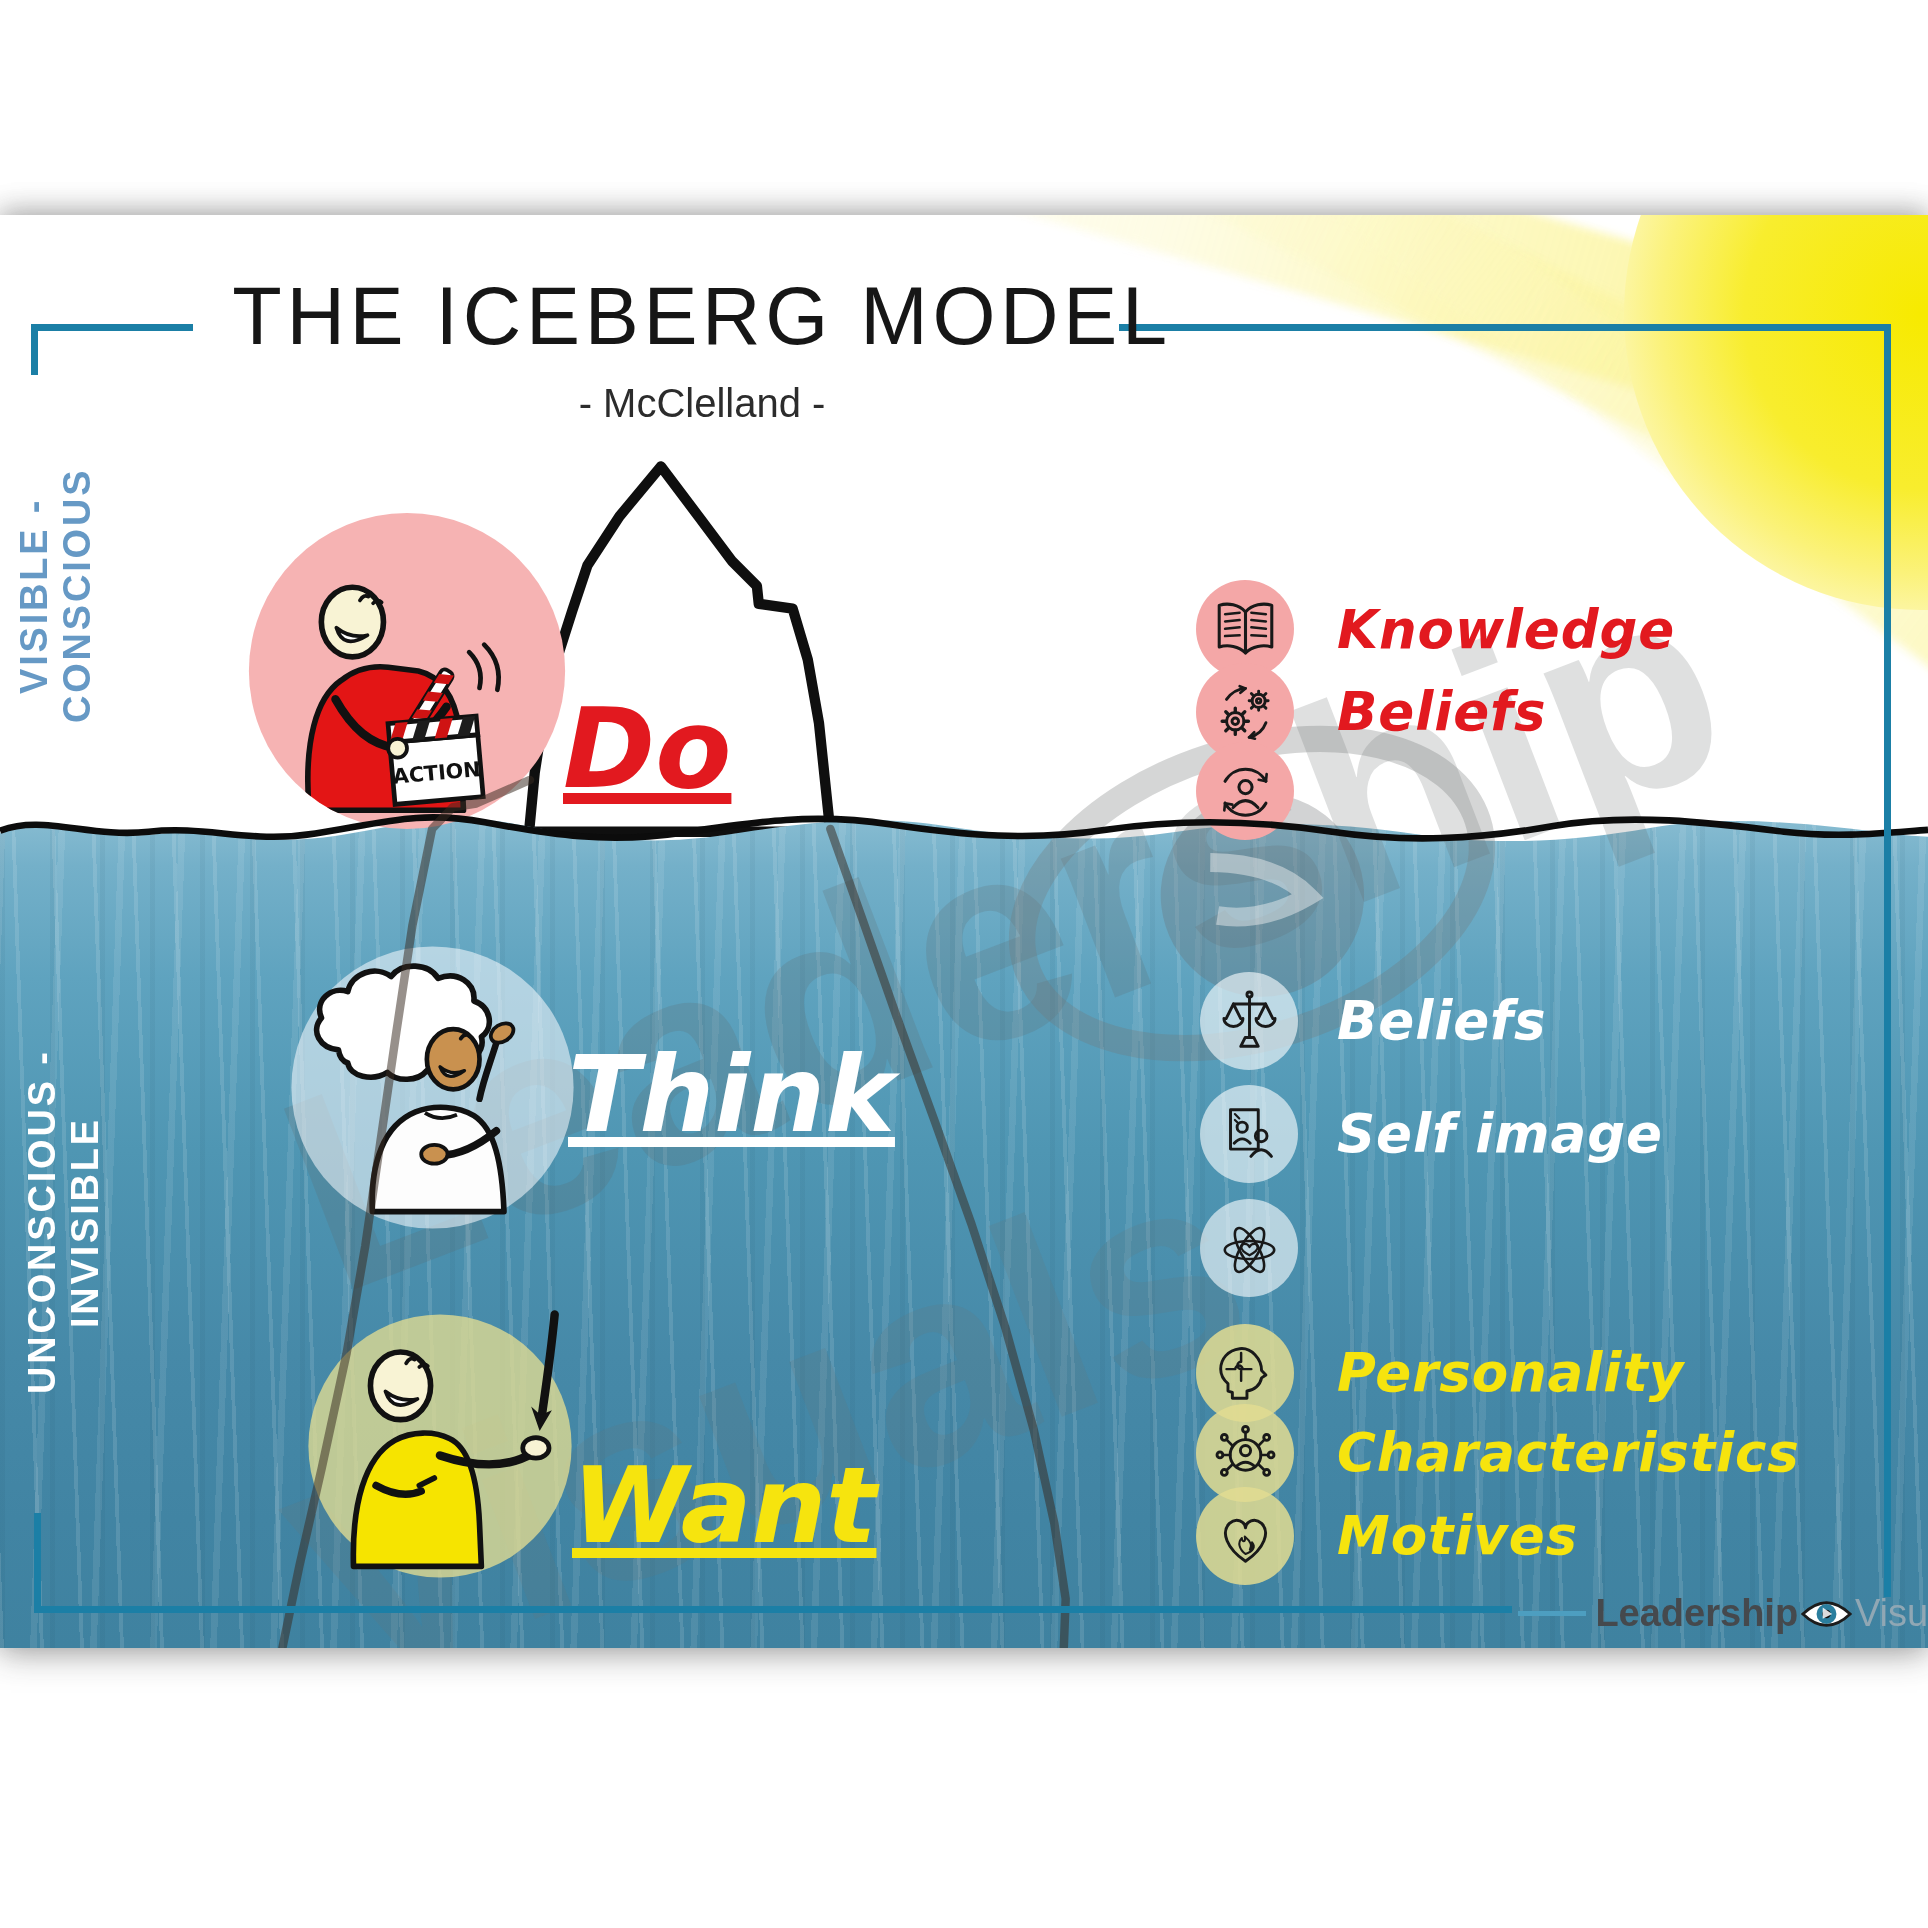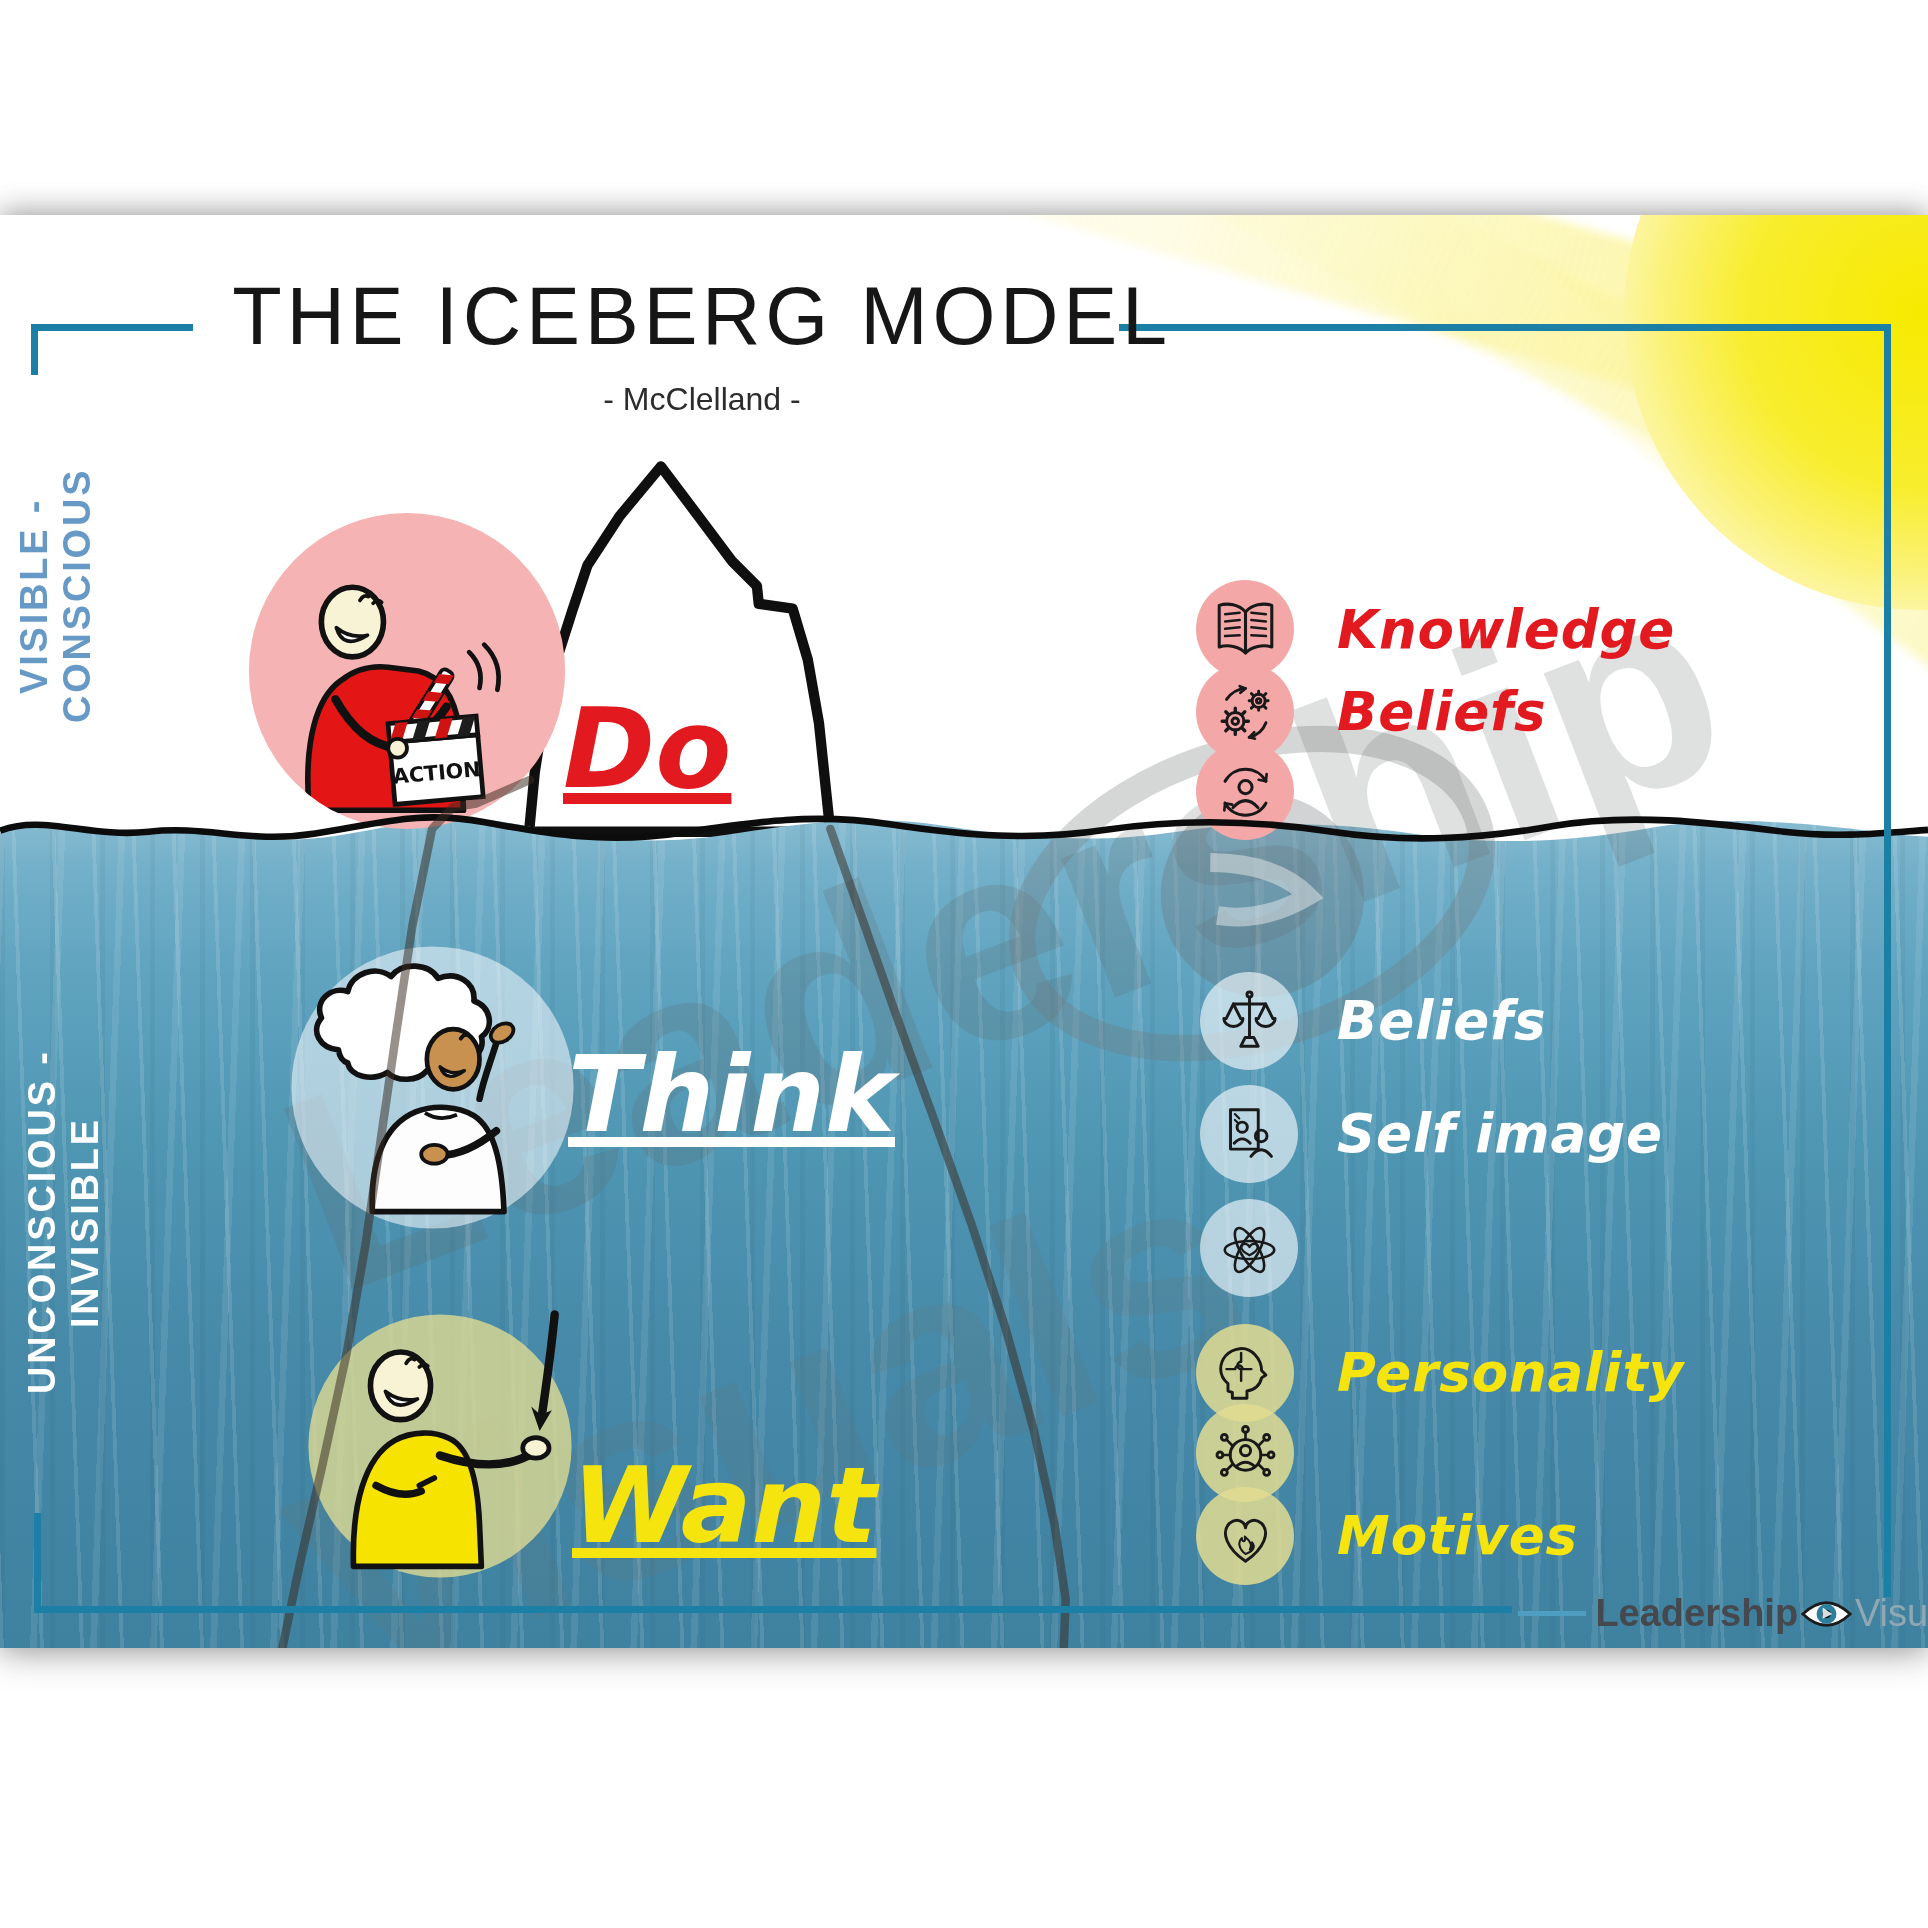--- a/index.html
+++ b/index.html
@@ -53,21 +53,21 @@
   .pc{position:absolute;overflow:visible;}
   
   .lines{position:absolute;left:0;top:0;z-index:6;pointer-events:none;}
   .frame{position:absolute;background:#1b7fa6;z-index:7;}
   .v-label{position:absolute;writing-mode:vertical-rl;transform:rotate(180deg);text-align:center;
     font-weight:bold;letter-spacing:2.8px;font-size:38px;z-index:7;}
   .v-top{left:13px;top:157px;height:447px;color:#6699c5;}
   .v-bottom{left:21px;top:727px;height:560px;color:#ffffff;}
   .title{position:absolute;left:702px;top:55px;transform:translateX(-50%);font-size:81px;
     letter-spacing:4.7px;color:#161616;font-weight:400;z-index:7;white-space:nowrap;}
-  .subtitle{position:absolute;left:702px;top:166px;transform:translateX(-50%);font-size:32px;
+  .subtitle{position:absolute;left:702px;top:166px;transform:translateX(-50%);font-size:40px;
     color:#2c2c2c;z-index:7;white-space:nowrap;}
   .logo{position:absolute;left:1518px;top:1377px;display:flex;align-items:center;z-index:7;}
   .logo-line{width:68px;height:5.6px;background:#4d9ec0;margin-right:9.4px;}
   .logo-dark{font-size:38px;font-weight:bold;color:#45494d;letter-spacing:0;}
   .logo-light{font-size:38px;color:#90a7b4;}
   .logo-eye{margin:0 1.9px;}
 </style>
 </head>
 <body>
 
@@ -255,20 +255,21 @@
           <path d="M29,52 H19 M32,39 L24,31 M50,31 V21 M68,39 L76,31 M71,52 H81 M32,65 L24,73 M68,65 L76,73" stroke-width="3.6"></path>
           <circle cx="15" cy="52" r="4"></circle>
             <circle cx="21" cy="28" r="4"></circle>
             <circle cx="50" cy="17" r="4"></circle>
           <circle cx="79" cy="28" r="4"></circle>
             <circle cx="85" cy="52" r="4"></circle>
             <circle cx="21" cy="76" r="4"></circle>
             <circle cx="79" cy="76" r="4"></circle>
         </svg>
       </div>
+      <div class="ilabel hand l-yellow" style="top:1202px">Characteristics</div>
 
       <div class="icircle c-yellow" style="left:1196px;top:1272px">
         <svg width="73" height="73" viewBox="0 0 100 100" fill="none" stroke="#191919" stroke-width="4" stroke-linecap="round" stroke-linejoin="round">
           <path d="M50,84 C24,66 16,44 28,32 C38,23 49,30 50,38 C51,30 62,23 72,32 C84,44 76,66 50,84 Z"></path>
           <path d="M50,74 C41,67 39,58 45,52 C45,58 51,59 49,50 C55,55 60,62 56,68 C59,66 60,62 59,58 C64,64 61,70 50,74 Z" stroke-width="2.8"></path>
         </svg>
       </div>
       <div class="ilabel hand l-yellow" style="top:1285px">Motives</div>
     </div>
 

